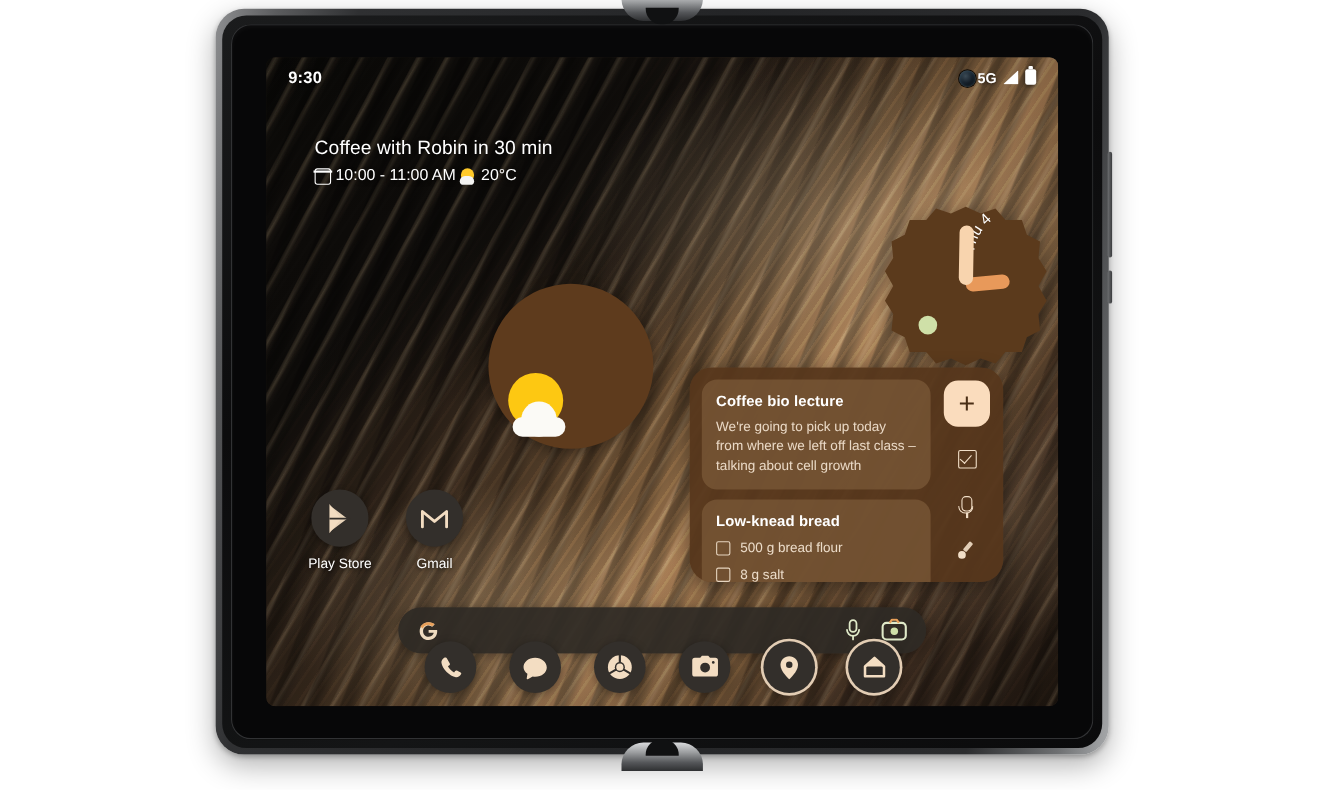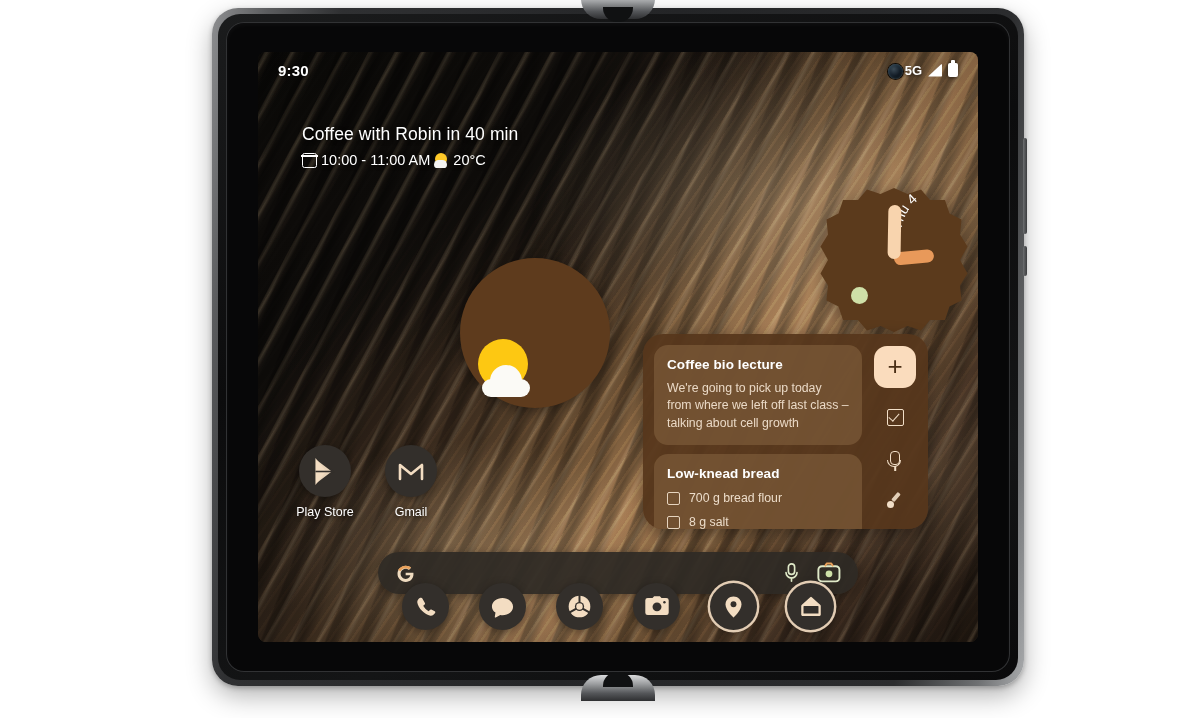--- a/index.html
+++ b/index.html
@@ -1,20 +1,20 @@
 <!DOCTYPE html>
 <html><head>
 <meta charset="utf-8">
 <style>
   html,body{margin:0;padding:0;background:#ffffff;}
   body{width:1200px;height:718px;overflow:hidden;font-family:"Liberation Sans",sans-serif;}
   .stage{position:relative;width:1200px;height:718px;background:#fff;}
 
   
-  .device{position:absolute;left:212px;top:8px;width:812px;height:678px;}
+  .device{position:absolute;left:196px;top:8px;width:812px;height:678px;}
   .frame-outer{position:absolute;inset:0;border-radius:26px;
     background:linear-gradient(100deg,#8e8f91 0%,#5b5c5e 6%,#2f3032 14%,#242527 50%,#2b2c2e 86%,#6e7072 95%,#a9abad 100%);
     box-shadow:0 10px 26px rgba(0,0,0,.30),0 2px 5px rgba(0,0,0,.25);}
   .frame-inner{position:absolute;left:6px;top:6px;right:6px;bottom:6px;border-radius:22px;
     background:linear-gradient(160deg,#1b1c1d,#0c0c0d 40%,#141516 75%,#0a0a0b);}
   .bezel{position:absolute;left:14px;top:14px;right:14px;bottom:14px;border-radius:18px;background:#070708;
     box-shadow:inset 0 0 0 1px #313234, inset 0 2px 6px rgba(255,255,255,.05);}
 
   
   .hinge{position:absolute;left:50%;transform:translateX(-50%);width:74px;background:transparent;}
@@ -191,21 +191,21 @@
     <div class="statusbar">
       <div class="sb-time">9:30</div>
       <div class="sb-right">
         <div class="sb-5g">5G</div>
         <div class="sig"></div>
         <div class="bat"></div>
       </div>
     </div>
 
     <div class="glance">
-      <div class="glance-title">Coffee with Robin in 40 min</div>
+      <div class="glance-title">Coffee with Robin in 30 min</div>
       <div class="glance-sub">
         <span class="cal-ico"></span>
         <span>10:00 - 11:00 AM</span>
         <span class="sun-emoji">
                 <span class="s"></span>
                 <span class="c"></span>
               </span>
         <span>20°C</span>
       </div>
     </div>
@@ -246,21 +246,21 @@
 
         <div class="note">
           <div class="note-title">Coffee bio lecture</div>
           <div class="note-body">We're going to pick up today from where we left off last class – talking about cell growth</div>
         </div>
 
         <div class="note">
           <div class="note-title">Low-knead bread</div>
           <div class="chk-row">
             <span class="chkbox"></span>
-            <span>700 g bread flour</span>
+            <span>500 g bread flour</span>
           </div>
           <div class="chk-row">
             <span class="chkbox"></span>
             <span>8 g salt</span>
           </div>
         </div>
 
       </div>
 
       <div class="keep-rail">

